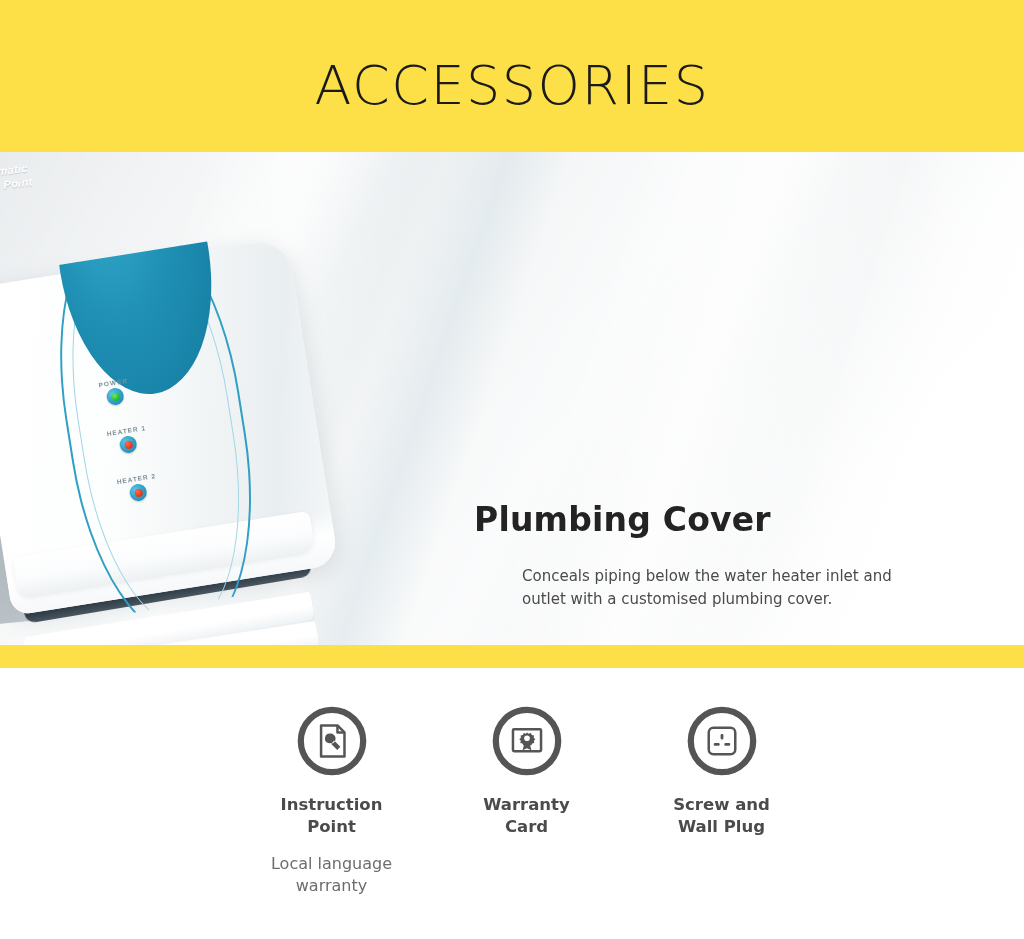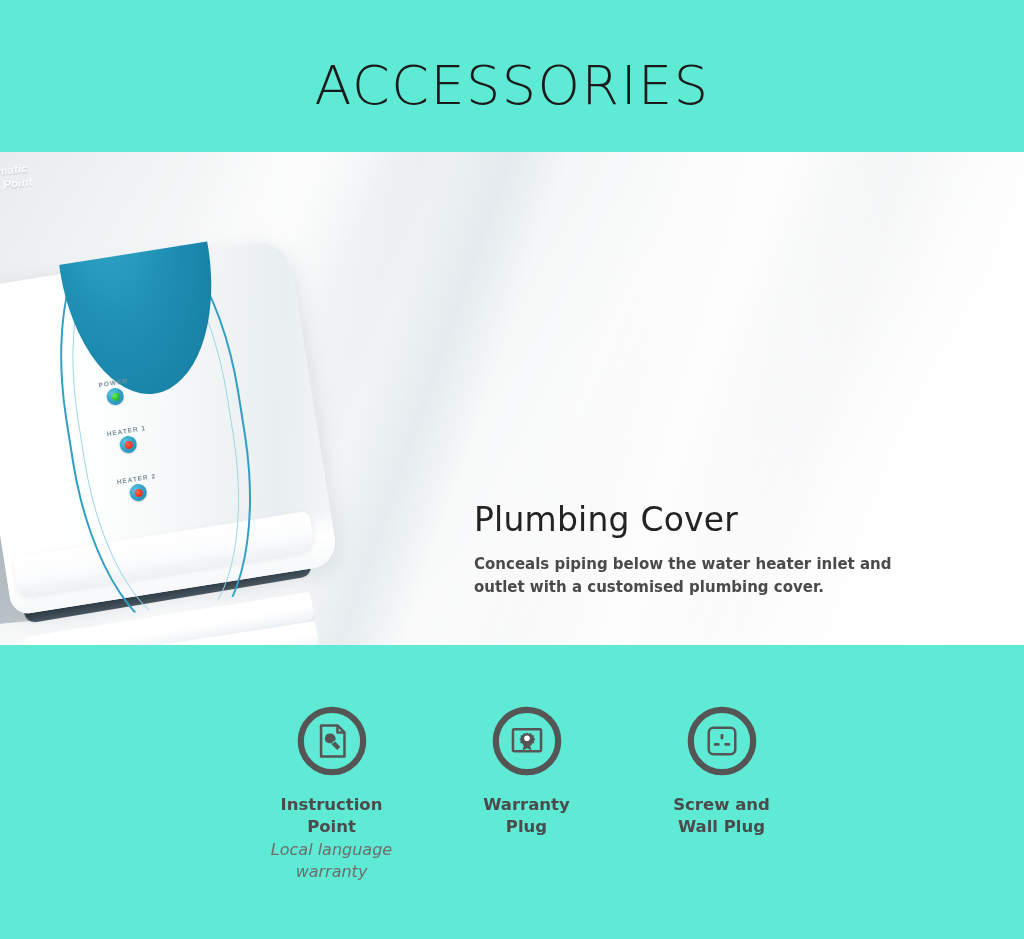--- a/index.html
+++ b/index.html
@@ -8,22 +8,22 @@
     width: 1024px;
     height: 939px;
     background: #ffffff;
     font-family: "Liberation Sans", sans-serif;
     overflow: hidden;
   }
 
   .page {
     position: relative;
     width: 1024px;
-    height: 939px;
-    background: #5eead4;
+    height: 668px;
+    background: #fde047;
   }
 
   
   .page-title {
     position: absolute;
     top: 56px;
     left: 0;
     width: 1024px;
     text-align: center;
     font-size: 54px;
@@ -240,33 +240,34 @@
 
   
   .hero-copy {
     position: absolute;
     left: 474px;
     top: 348px;
     width: 430px;
   }
   .hero-heading {
     font-size: 33px;
-    font-weight: 400;
+    font-weight: 700;
     color: #232323;
     letter-spacing: 0.2px;
     line-height: 1.2;
-    margin-bottom: 13px;
+    margin-bottom: 25px;
     font-family: "DejaVu Sans", sans-serif;
   }
   .hero-desc {
     font-size: 15px;
-    font-weight: 700;
+    font-weight: 400;
     line-height: 1.55;
     color: #4a4a4a;
     font-family: "DejaVu Sans", sans-serif;
+    margin-left: 48px;
   }
 
   
   .acc-row {
     position: absolute;
     top: 702px;
     left: 234px;
     width: 585px;
     display: flex;
     justify-content: space-between;
@@ -285,27 +286,26 @@
   }
   .acc-title {
     margin-top: 14px;
     font-size: 16.5px;
     font-weight: bold;
     color: #4b4b4b;
     line-height: 1.35;
     font-family: "DejaVu Sans", sans-serif;
   }
   .acc-sub {
-    margin-top: 0;
+    margin-top: 14px;
     font-size: 16px;
     font-weight: 400;
     color: #6d6d6d;
     line-height: 1.38;
     font-family: "DejaVu Sans", sans-serif;
-    font-style: italic;
   }
 </style>
 </head>
 <body>
 
 <div class="page">
 
   <div class="page-title">ACCESSORIES</div>
 
   <div class="hero">
@@ -388,21 +388,21 @@
     <div class="acc-col">
       <svg class="acc-icon" viewBox="0 0 100 100">
         <circle cx="50" cy="50" r="40" fill="none" stroke="#555555" stroke-width="8"></circle>
         <rect x="32" y="35" width="36" height="28" rx="1.5" fill="none" stroke="#555555" stroke-width="3.2"></rect>
         <path d="M50 39 l2.3 1.6 2.7 -.9 1.2 2.6 2.8 .6 -.4 2.8 2.1 1.9 -1.9 2.1 .6 2.8 -2.8 .8 -1.2 2.6 -2.7 -.9 -2.3 1.6 -2.3 -1.6 -2.7 .9 -1.2 -2.6 -2.8 -.8 .6 -2.8 -1.9 -2.1 2.1 -1.9 -.4 -2.8 2.8 -.6 1.2 -2.6 2.7 .9 z" fill="#555555"></path>
         <circle cx="50" cy="46.5" r="3.6" fill="#ffffff"></circle>
         <path d="M46.3 54.5 L44.3 62 L50 59.4 L55.7 62 L53.7 54.5 Z" fill="#555555"></path>
       </svg>
       <div class="acc-title">
         <span>Warranty</span><br>
-        <span>Plug</span>
+        <span>Card</span>
       </div>
     </div>
 
     <div class="acc-col">
       <svg class="acc-icon" viewBox="0 0 100 100">
         <circle cx="50" cy="50" r="40" fill="none" stroke="#555555" stroke-width="8"></circle>
         <rect x="33" y="33" width="34" height="34" rx="6" fill="none" stroke="#555555" stroke-width="3.2"></rect>
         <rect x="48.2" y="41" width="3.6" height="7" rx="1.4" fill="#555555"></rect>
         <rect x="39.5" y="52.5" width="7.5" height="3.6" rx="1.4" fill="#555555"></rect>
         <rect x="53" y="52.5" width="7.5" height="3.6" rx="1.4" fill="#555555"></rect>

